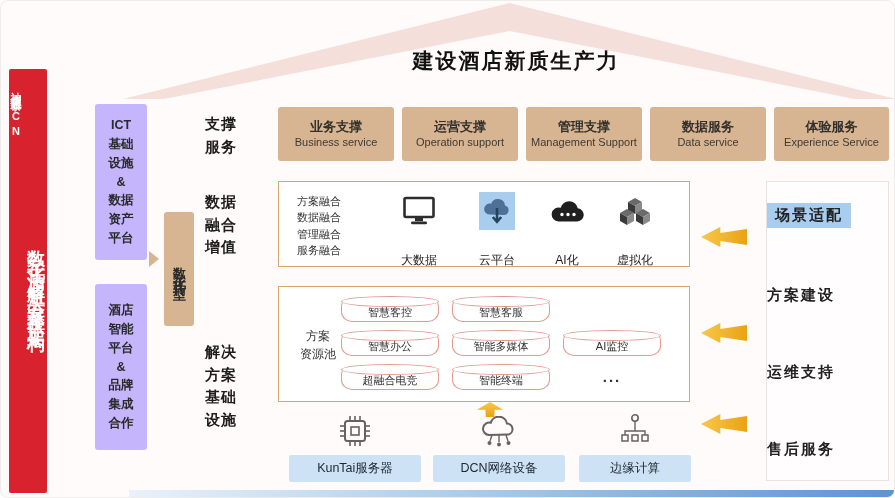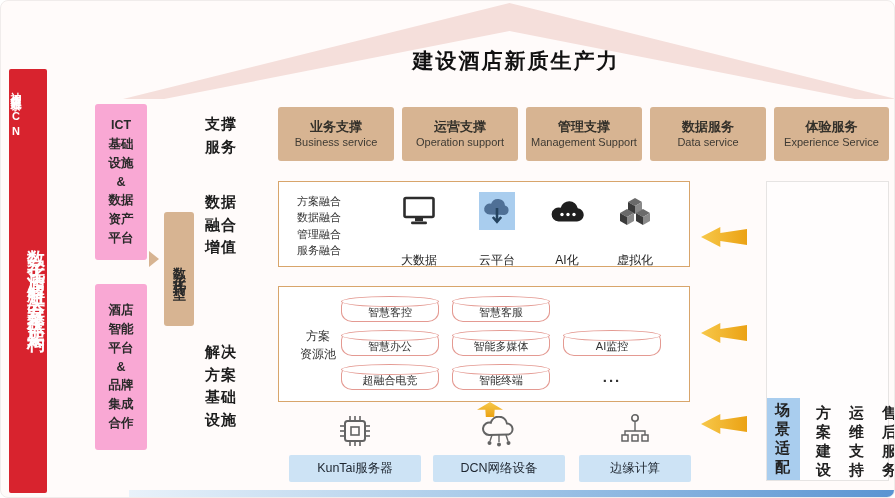--- a/index.html
+++ b/index.html
@@ -13,21 +13,21 @@
     clip-path:polygon(50% 0, 0 100%, 100% 100%); }
   .title { position:absolute; left:345px; top:46px; width:340px; text-align:center; font-size:21px; font-weight:700; color:#111; letter-spacing:2px; }
 
   
   .red-bar { position:absolute; left:8px; top:68px; width:38px; height:424px; background:#d8232e; border-radius:2px;
     display:flex; flex-direction:row; justify-content:center; gap:1px; }
   .red-main { writing-mode:vertical-rl; align-self:center; color:#fff; font-size:18px; font-weight:700; letter-spacing:7px; }
   .red-sub { writing-mode:vertical-rl; text-orientation:upright; align-self:flex-start; padding-top:14px; color:#fff; font-size:11px; font-weight:700; letter-spacing:3px; }
 
   
-  .pbox { position:absolute; left:94px; width:52px; background:#f9a8d4; border-radius:3px;
+  .pbox { position:absolute; left:94px; width:52px; background:#c4b5fd; border-radius:3px;
     display:flex; align-items:center; justify-content:center; text-align:center;
     font-size:12.5px; font-weight:700; color:#2a2a2a; line-height:1.5; white-space:pre-line; }
   .pbox1 { top:103px; height:156px; }
   .pbox2 { top:283px; height:166px; }
   .t-arrow { position:absolute; left:148px; top:250px; width:0; height:0;
     border-top:8px solid transparent; border-bottom:8px solid transparent; border-left:10px solid #d7b492; }
   .tbox { position:absolute; left:163px; top:211px; width:30px; height:114px; background:#d7b492; border-radius:3px;
     display:flex; align-items:center; justify-content:center; writing-mode:vertical-rl;
     font-size:13px; font-weight:700; color:#2a2a2a; letter-spacing:5px; }
 
@@ -77,21 +77,21 @@
 
   
   .hw-ico { position:absolute; display:flex; align-items:center; justify-content:center; }
   .hw1 { left:336px; top:411px; } .hw2 { left:477px; top:415px; } .hw3 { left:619px; top:412px; }
   .hw-label { position:absolute; top:454px; height:27px; background:#cde3f5; border-radius:2px;
     display:flex; align-items:center; justify-content:center; font-size:12.5px; color:#1e2630; }
   .hl1 { left:288px; width:132px; } .hl2 { left:432px; width:132px; } .hl3 { left:578px; width:112px; }
 
   
   .right-panel { position:absolute; left:765px; top:180px; width:123px; height:300px; background:#fffdfd;
-    border:1px solid #e6e4e3; display:flex; flex-direction:row; justify-content:space-around; align-items:flex-end;gap:16px; }
+    border:1px solid #e6e4e3; display:flex; flex-direction:column; justify-content:space-around; align-items:flex-start;gap:16px; }
   .rp-item { font-size:15px; font-weight:600; color:#222; letter-spacing:2px; }
   .rp-item.hl { background:#a9cdee; padding:3px 8px; }
 
   
   .bottom-strip { position:absolute; left:128px; top:489px; width:767px; height:9px;
     background:linear-gradient(90deg,#e9f2fa 0%, #a9cbe9 45%, #5a94d2 100%); }
 </style>
 </head>
 <body>
 

